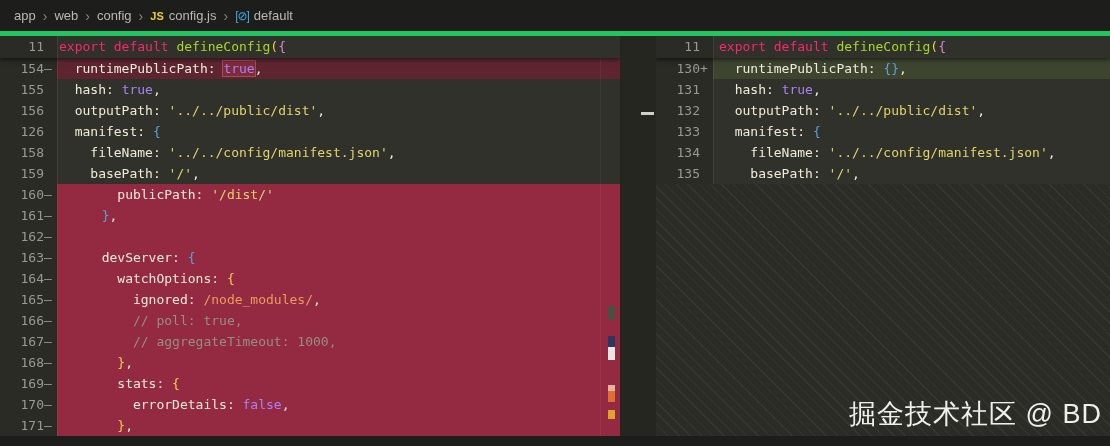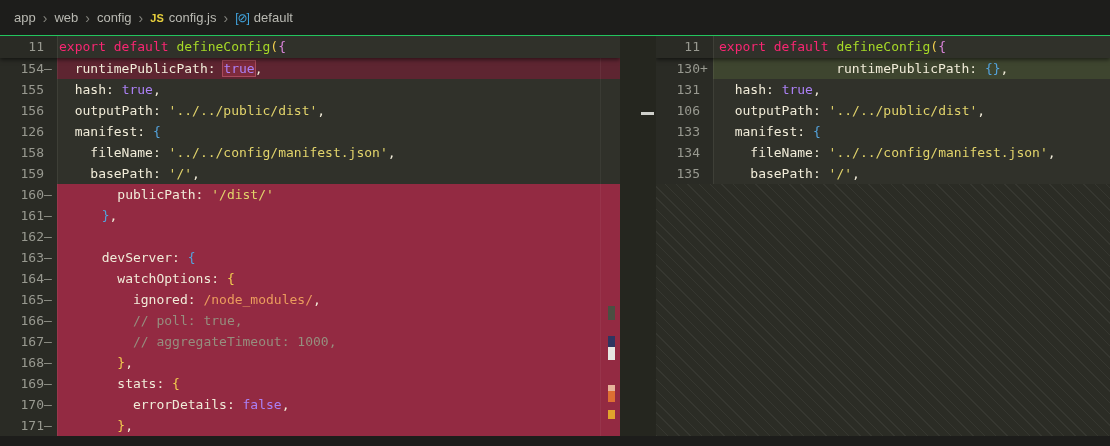--- a/index.html
+++ b/index.html
@@ -1,21 +1,21 @@
 <!DOCTYPE html>
 <html style="--bg_editor: #30312a; --bg_gutter: #2a2b25; --bg_gap: #25261f; --bg_breadcrumb: #1d1d1b; --bg_filler: #2b2c25; --line_number: #989990; --diff_del_line: #932a42; --diff_del_dim: #5e2531; --diff_add_dim: #3e452f; --diff_char_del: #7e2b3c; --diff_char_del_border: #a84a5c; --icon_js: #e7cf3c; --icon_symbol: #42a6e0; --syn_keyword: #f92672; --syn_function: #a6d927; --syn_property: #f1ecd9; --syn_punct: #f1ecd9; --syn_string: #e2d46b; --syn_constant: #ab80f5; --syn_regex: #eb9c5d; --syn_comment: #968e7e; --syn_bracket_gold: #f3cf4e; --syn_bracket_orchid: #d983d9; --syn_bracket_blue: #54a3dc;"><head>
 <meta charset="utf-8">
 <style>
   * { margin:0; padding:0; box-sizing:border-box; }
   html,body { width:1110px; height:446px; overflow:hidden; background:#1d1d1b; }
   .screen { position:relative; width:1110px; height:446px; font-family:"Liberation Sans",sans-serif; }
 
   
   .breadcrumb { height:36px; display:flex; align-items:center; padding-left:14px; gap:6px;
-    background:var(--bg_breadcrumb); border-bottom:1px solid #22c55e; font-size:13px; color:#b9b9b2; }
+    background:var(--bg_breadcrumb); border-bottom:5px solid #22c55e; font-size:13px; color:#b9b9b2; }
   .crumb { display:flex; align-items:center; gap:5px; cursor:pointer; }
   .crumb-sep { color:#84847e; font-size:14px; line-height:1; padding:0 1px; }
   .js-badge { color:var(--icon_js); font-weight:bold; font-size:11px; letter-spacing:0; }
   .sym-glyph { color:var(--icon_symbol); font-size:12px; letter-spacing:-1px; }
 
   
   .diff { display:flex; height:400px; }
   .pane { position:relative; background:var(--bg_editor); overflow:hidden;
     font-family:"DejaVu Sans Mono","Liberation Mono",monospace; font-size:13px; }
   .pane-left { width:620px; }
@@ -27,21 +27,21 @@
     box-shadow:0 2px 4px rgba(0,0,0,0.5); }
   .gut { width:57px; flex:none; display:flex; justify-content:flex-end;
     background:var(--bg_gutter); color:var(--line_number); }
   .gut .num { text-align:right; }
   .gut .mark { width:13px; color:var(--line_number); }
   .code { flex:1; padding-left:1px; border-left:1px solid rgba(235,235,215,0.08); color:var(--syn_punct); }
   .pane-right .code { padding-left:5px; }
 
   .bg-del .code    { background:var(--diff_del_line);padding-left:28px; }
   .bg-deldim .code { background:var(--diff_del_dim); }
-  .bg-adddim .code { background:var(--diff_add_dim);text-align:center; }
+  .bg-adddim .code { background:var(--diff_add_dim); }
   .row-divider { box-shadow: inset 0 1px 0 rgba(10,8,8,0.45); }
 
   .filler { background:var(--bg_filler);
     background-image:repeating-linear-gradient(45deg, rgba(255,255,255,0.05) 0 1px, transparent 1px 8px); }
 
   
   .tk-kw { color:var(--syn_keyword);text-align:right; }
   .tk-fn { color:var(--syn_function); }
   .tk-p  { color:var(--syn_property); }
   .tk-pu { color:var(--syn_punct); }
@@ -129,23 +129,24 @@
 
     <div class="gap">
       <div class="scroll-dash"></div>
     </div>
 
     <div class="pane pane-right">
       <div class="sticky"><div class="gut"><span class="num">11</span><span class="mark"></span></div><div class="code"><span class="tk-kw">export default </span><span class="tk-fn">defineConfig</span><span class="tk-b1">(</span><span class="tk-b2">{</span></div></div>
       <div class="rows">
           <div class="row bg-adddim"><div class="gut"><span class="num">130</span><span class="mark">+</span></div><div class="code"><span class="tk-p">  runtimePublicPath</span><span class="tk-pu">: </span><span class="tk-b3">{}</span><span class="tk-pu">,</span></div></div>
           <div class="row"><div class="gut"><span class="num">131</span><span class="mark"></span></div><div class="code"><span class="tk-p">  hash</span><span class="tk-pu">: </span><span class="tk-c">true</span><span class="tk-pu">,</span></div></div>
-          <div class="row"><div class="gut"><span class="num">106</span><span class="mark"></span></div><div class="code"><span class="tk-p">  outputPath</span><span class="tk-pu">: </span><span class="tk-s">'../../public/dist'</span><span class="tk-pu">,</span></div></div>
+          <div class="row"><div class="gut"><span class="num">132</span><span class="mark"></span></div><div class="code"><span class="tk-p">  outputPath</span><span class="tk-pu">: </span><span class="tk-s">'../../public/dist'</span><span class="tk-pu">,</span></div></div>
           <div class="row"><div class="gut"><span class="num">133</span><span class="mark"></span></div><div class="code"><span class="tk-p">  manifest</span><span class="tk-pu">: </span><span class="tk-b3">{</span></div></div>
           <div class="row"><div class="gut"><span class="num">134</span><span class="mark"></span></div><div class="code"><span class="tk-p">    fileName</span><span class="tk-pu">: </span><span class="tk-s">'../../config/manifest.json'</span><span class="tk-pu">,</span></div></div>
           <div class="row"><div class="gut"><span class="num">135</span><span class="mark"></span></div><div class="code"><span class="tk-p">    basePath</span><span class="tk-pu">: </span><span class="tk-s">'/'</span><span class="tk-pu">,</span></div></div>
           <div class="filler" style="height: 252px;"></div>
           <div class="row"><div class="gut"><span class="num">136</span><span class="mark"></span></div><div class="code"><span class="tk-b3">  }</span><span class="tk-pu">,</span></div></div>
         </div>
     </div>
   </div>
 
+  <div class="watermark">掘金技术社区 @ BD</div>
 </div>
 
 </body></html>

